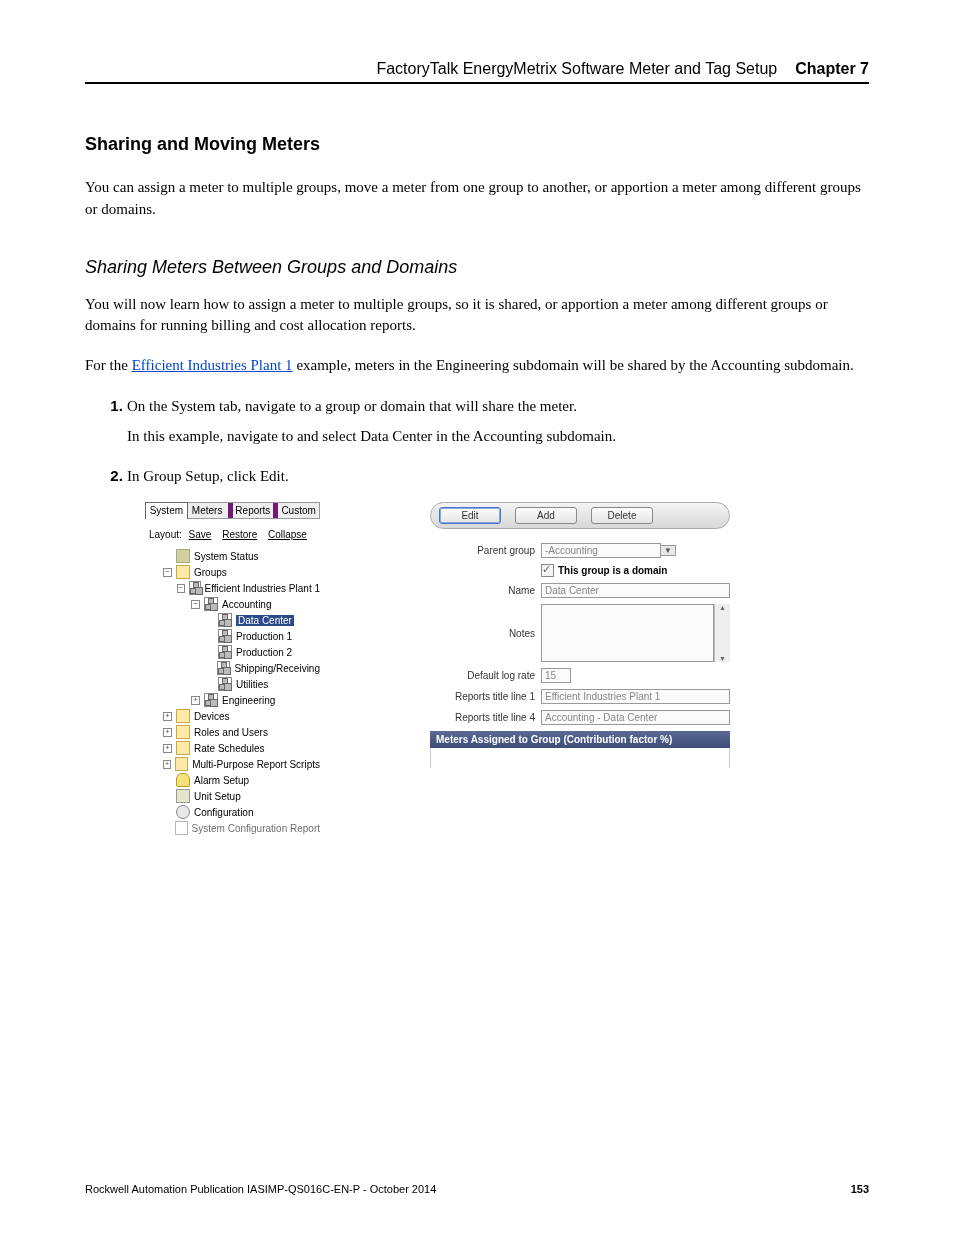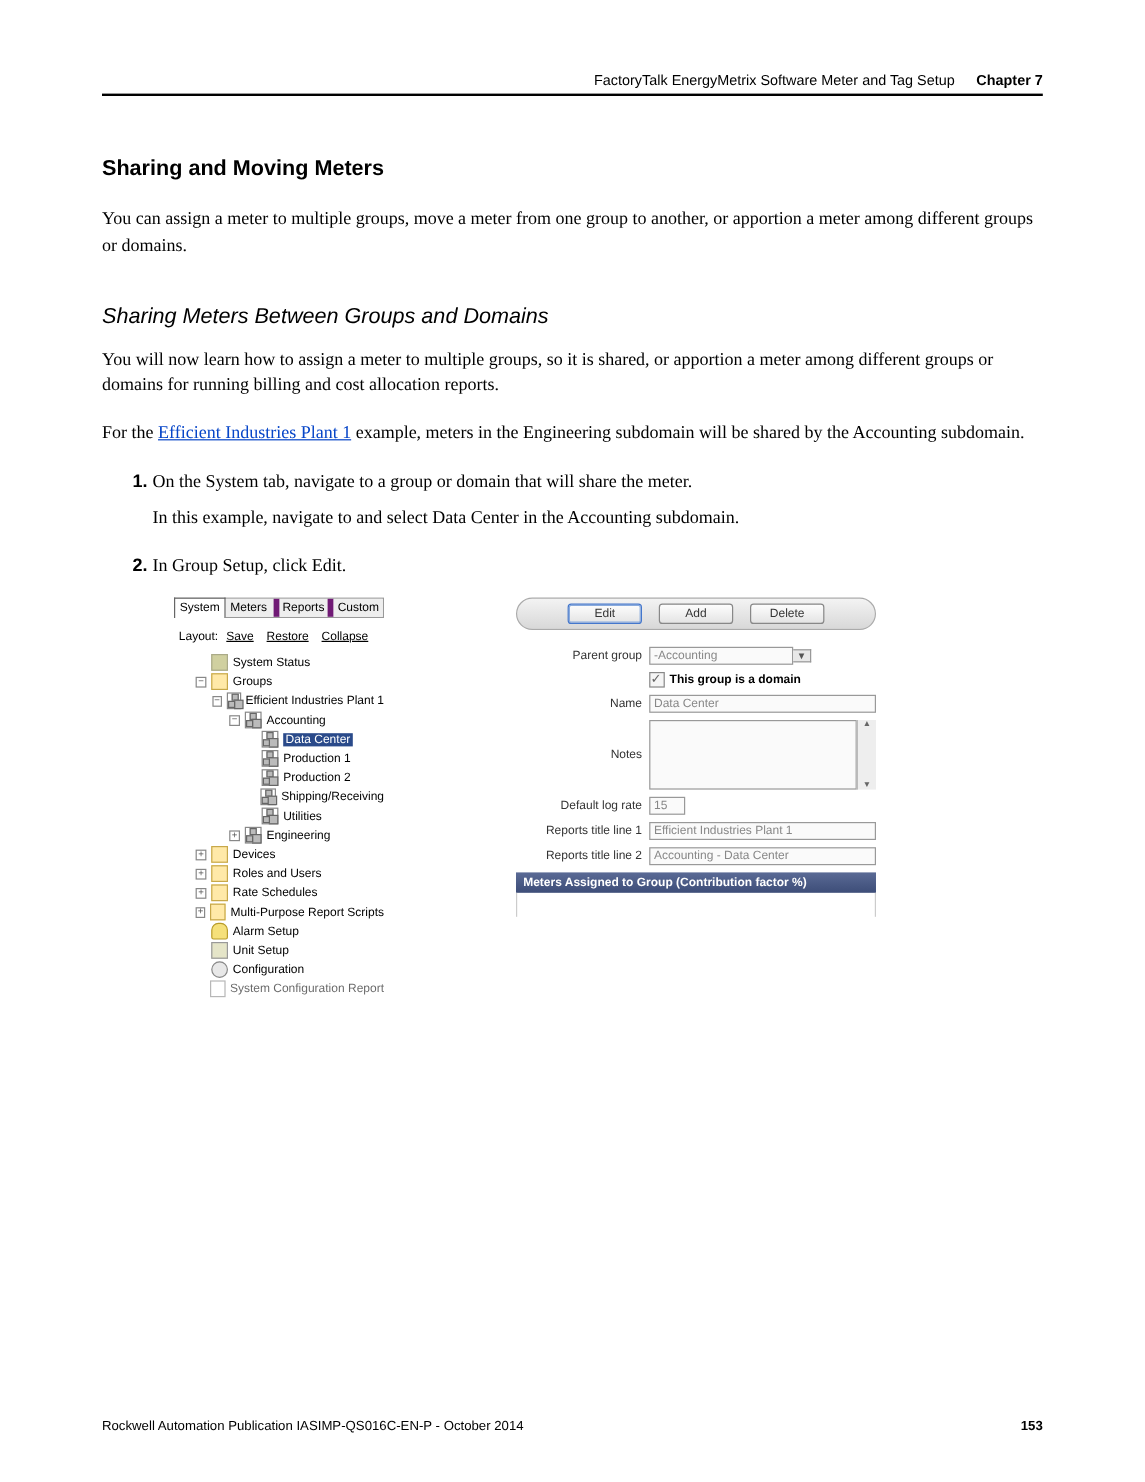--- a/index.html
+++ b/index.html
@@ -15,21 +15,21 @@
   height: 1235px;
   position: relative;
   box-sizing: border-box;
   padding: 60px 85px 0 85px;
 }
 .header-row {
   display: flex;
   justify-content: flex-end;
   align-items: baseline;
   font-family: Arial, Helvetica, sans-serif;
-  font-size: 12px;
+  font-size: 16px;
   margin-bottom: 4px;
   gap: 18px;
 }
 .chapter-label { font-weight: bold; }
 .header-rule {
   border: 0;
   border-top: 2px solid #000;
   margin: 0 0 50px 0;
 }
 h1 {
@@ -88,21 +88,21 @@
 .ic-org::after { bottom: 0; left: 0; box-shadow: 6px 0 0 #bbb, 6px 0 0 1px #666; }
 .ic-bell { background: #f5e07a; border: 1px solid #b89c2a; border-radius: 6px 6px 2px 2px; }
 .ic-unit { background: #e5e5c8; border: 1px solid #999; }
 .ic-gear { background: #e8e8e8; border: 1px solid #888; border-radius: 50%; }
 .ic-report { background: #fff; border: 1px solid #888; }
 .selected { background: #2a4a8a; color: #fff; padding: 0 2px; }
 
 
 .group-form { width: 300px; }
 .gf-title { font-weight: bold; font-size: 14px; font-family: Arial, sans-serif; margin-bottom: 10px; }
-.btn-row { background: linear-gradient(#f3f3f3, #d8d8d8); border: 1px solid #aaa; border-radius: 14px; padding: 4px 8px; display: flex; gap: 14px; justify-content: center; margin-bottom: 14px; }
+.btn-row { background: linear-gradient(#f3f3f3, #d8d8d8); border: 1px solid #aaa; border-radius: 14px; padding: 4px 8px; display: flex; gap: 14px; margin-bottom: 14px; }
 .fbtn { width: 60px; text-align: center; border: 1px solid #888; border-radius: 3px; padding: 2px 0; background: linear-gradient(#fdfdfd,#e4e4e4); color: #333; font-size: 10px; }
 .fbtn.sel { border-color: #4477cc; box-shadow: 0 0 0 1px #88aadd inset; }
 .frow { display: flex; align-items: center; margin-bottom: 6px; }
 .flabel { width: 105px; text-align: right; padding-right: 6px; font-size: 10px; color: #333; }
 .fval { border: 1px solid #999; background: #fafafa; color: #888; padding: 1px 3px; min-height: 13px; box-sizing: border-box; flex: 1; }
 .fchk { width: 11px; height: 11px; background: #f5f5f5; border: 1px solid #888; display: inline-block; margin-right: 4px; position: relative; }
 .fchk::after { content: "✓"; position: absolute; top: -2px; left: 0; font-size: 11px; color: #666; }
 .fnotes { height: 58px; position: relative; }
 .fscroll { width: 15px; background: #eee; border-left: 1px solid #bbb; display: flex; flex-direction: column; justify-content: space-between; align-items: center; font-size: 7px; color: #666; }
 .meters-header { background: linear-gradient(#5a6a95,#3d4d78); color: #fff; font-weight: bold; padding: 3px 6px; margin-top: 6px; font-size: 10px; }
@@ -288,21 +288,21 @@
       </div>
       <div class="frow">
         <div class="flabel">Default log rate</div>
         <div class="fval" style="flex:0 0 30px;">15</div>
       </div>
       <div class="frow">
         <div class="flabel">Reports title line 1</div>
         <div class="fval">Efficient Industries Plant 1</div>
       </div>
       <div class="frow">
-        <div class="flabel">Reports title line 2</div>
+        <div class="flabel">Reports title line 4</div>
         <div class="fval">Accounting - Data Center</div>
       </div>
       <div class="meters-header">Meters Assigned to Group (Contribution factor %)</div>
       <div style="height:20px;border-left:1px solid #ccc;border-right:1px solid #ccc;"></div>
     </div>
   </div>
 
   <div class="footer">
     <span>Rockwell Automation Publication IASIMP-QS016C-EN-P - October 2014</span>
     <span class="pgnum">153</span>

